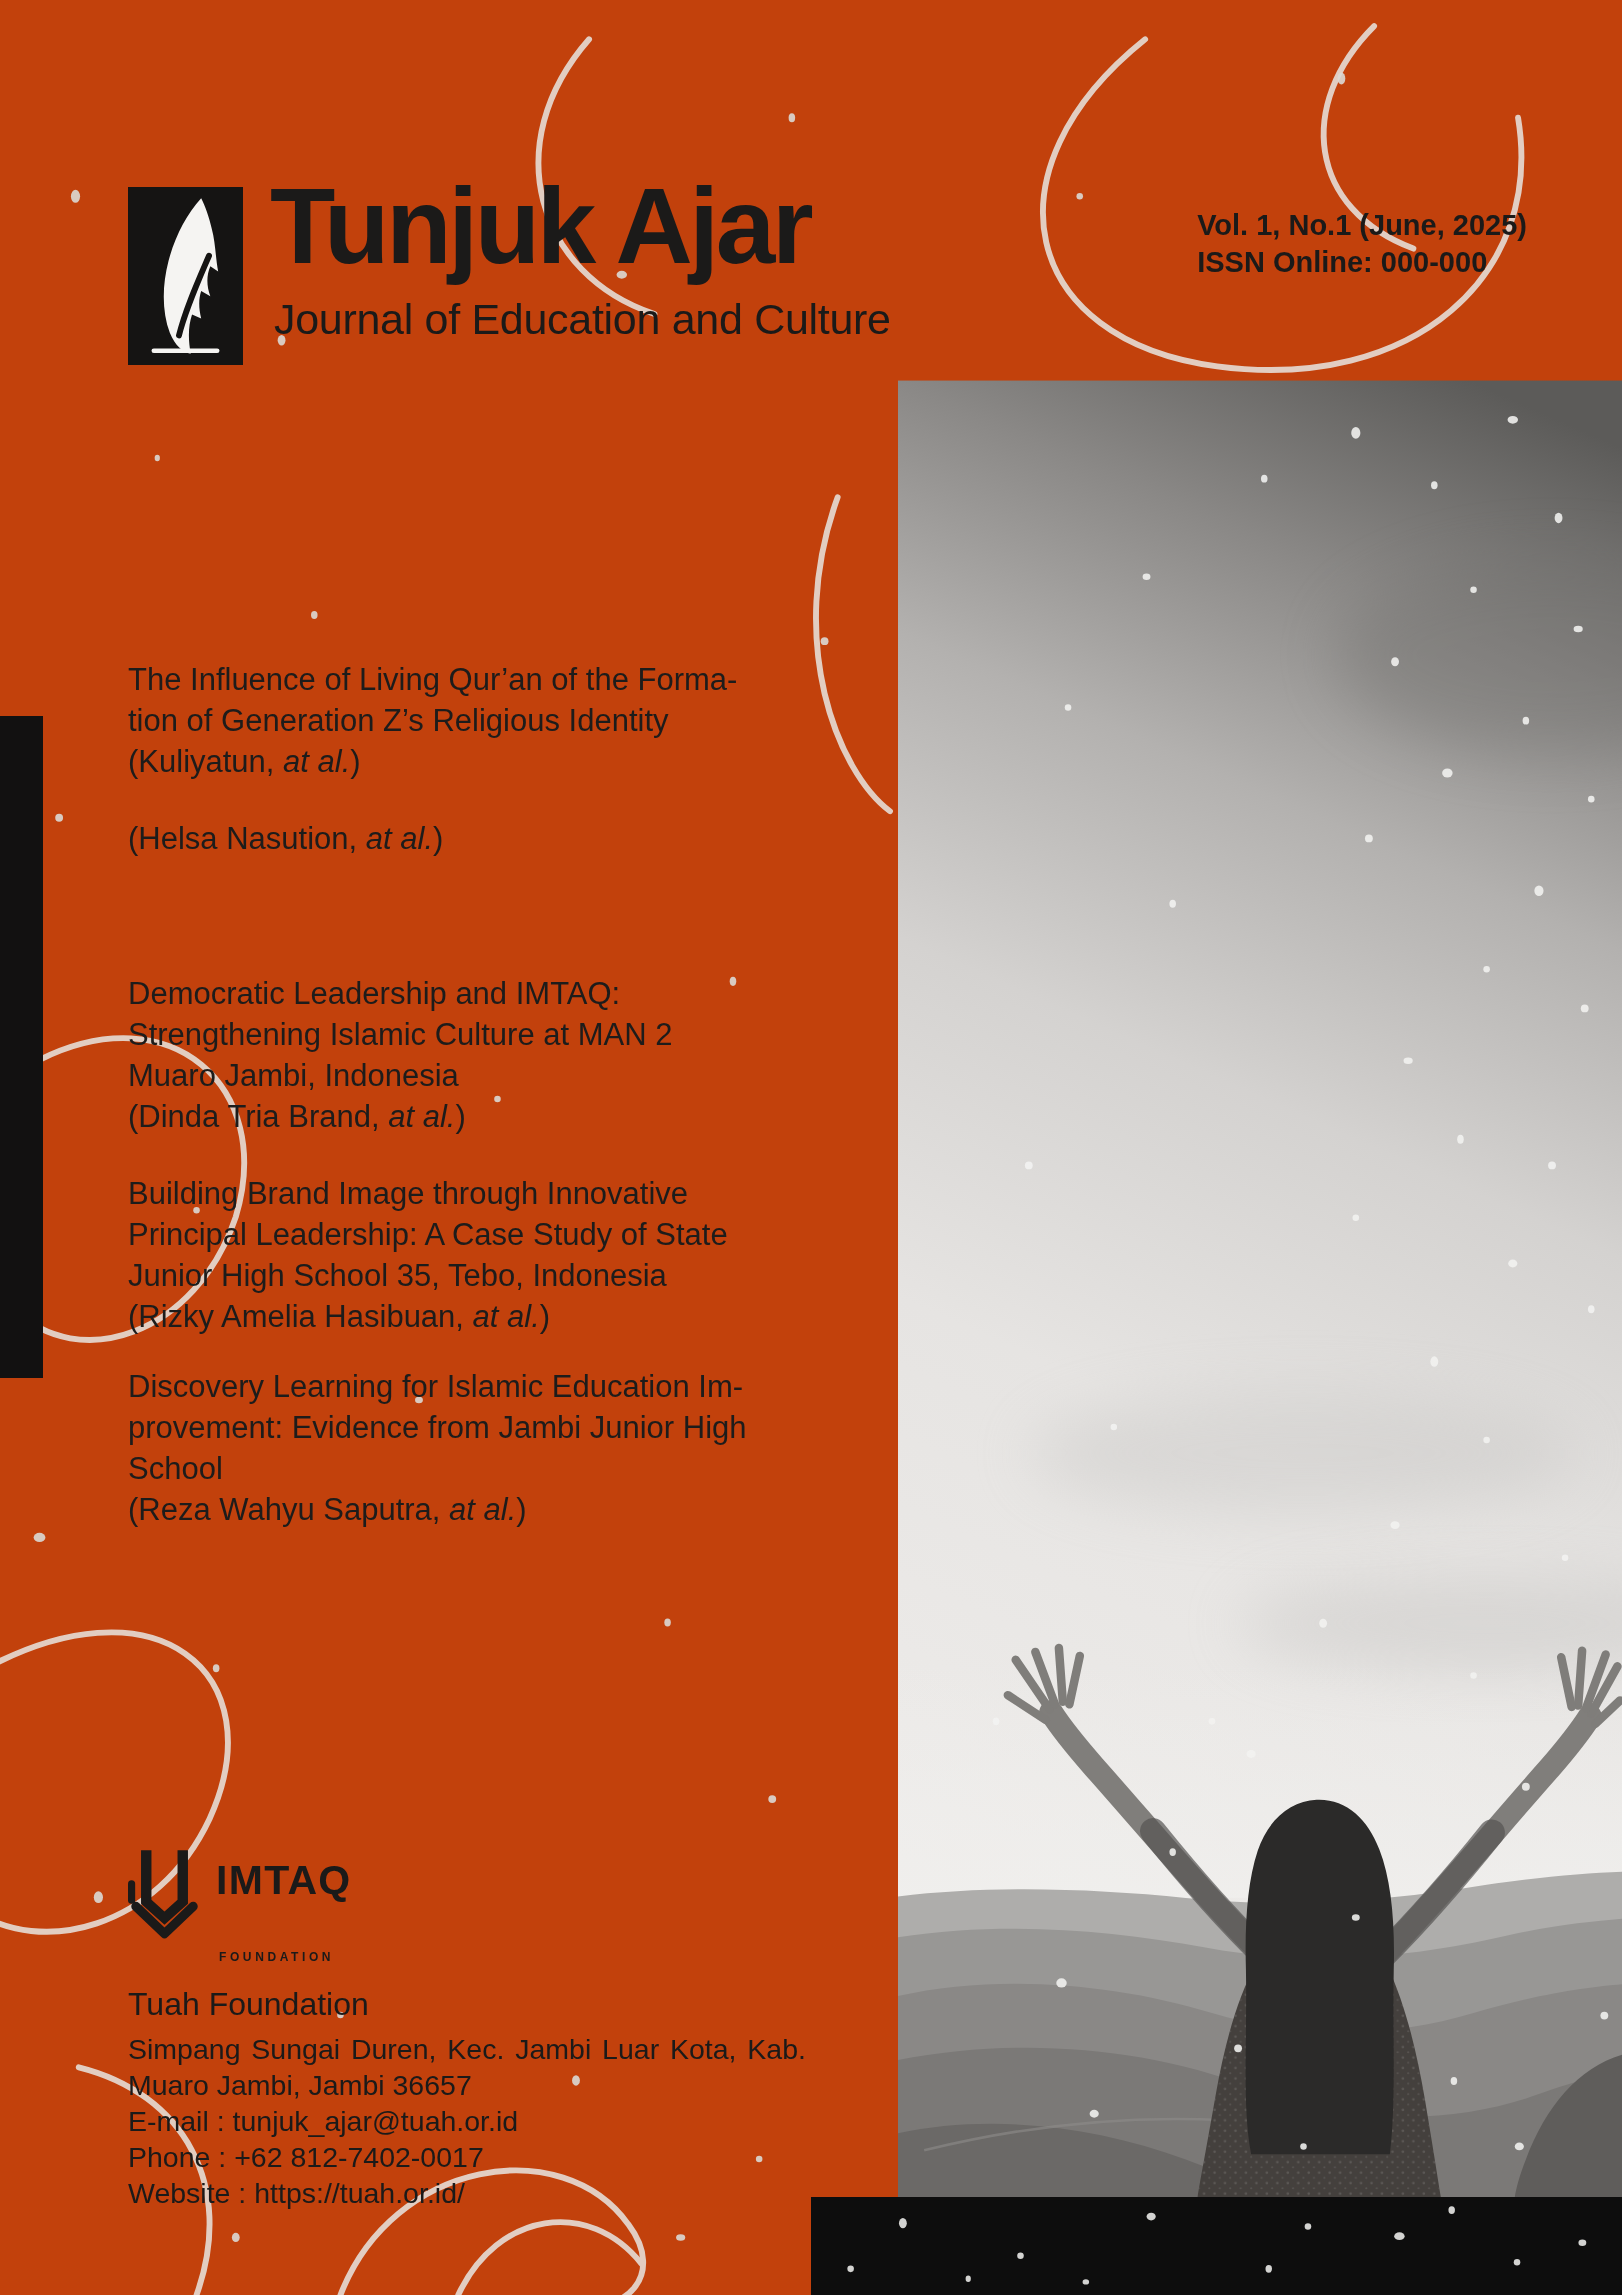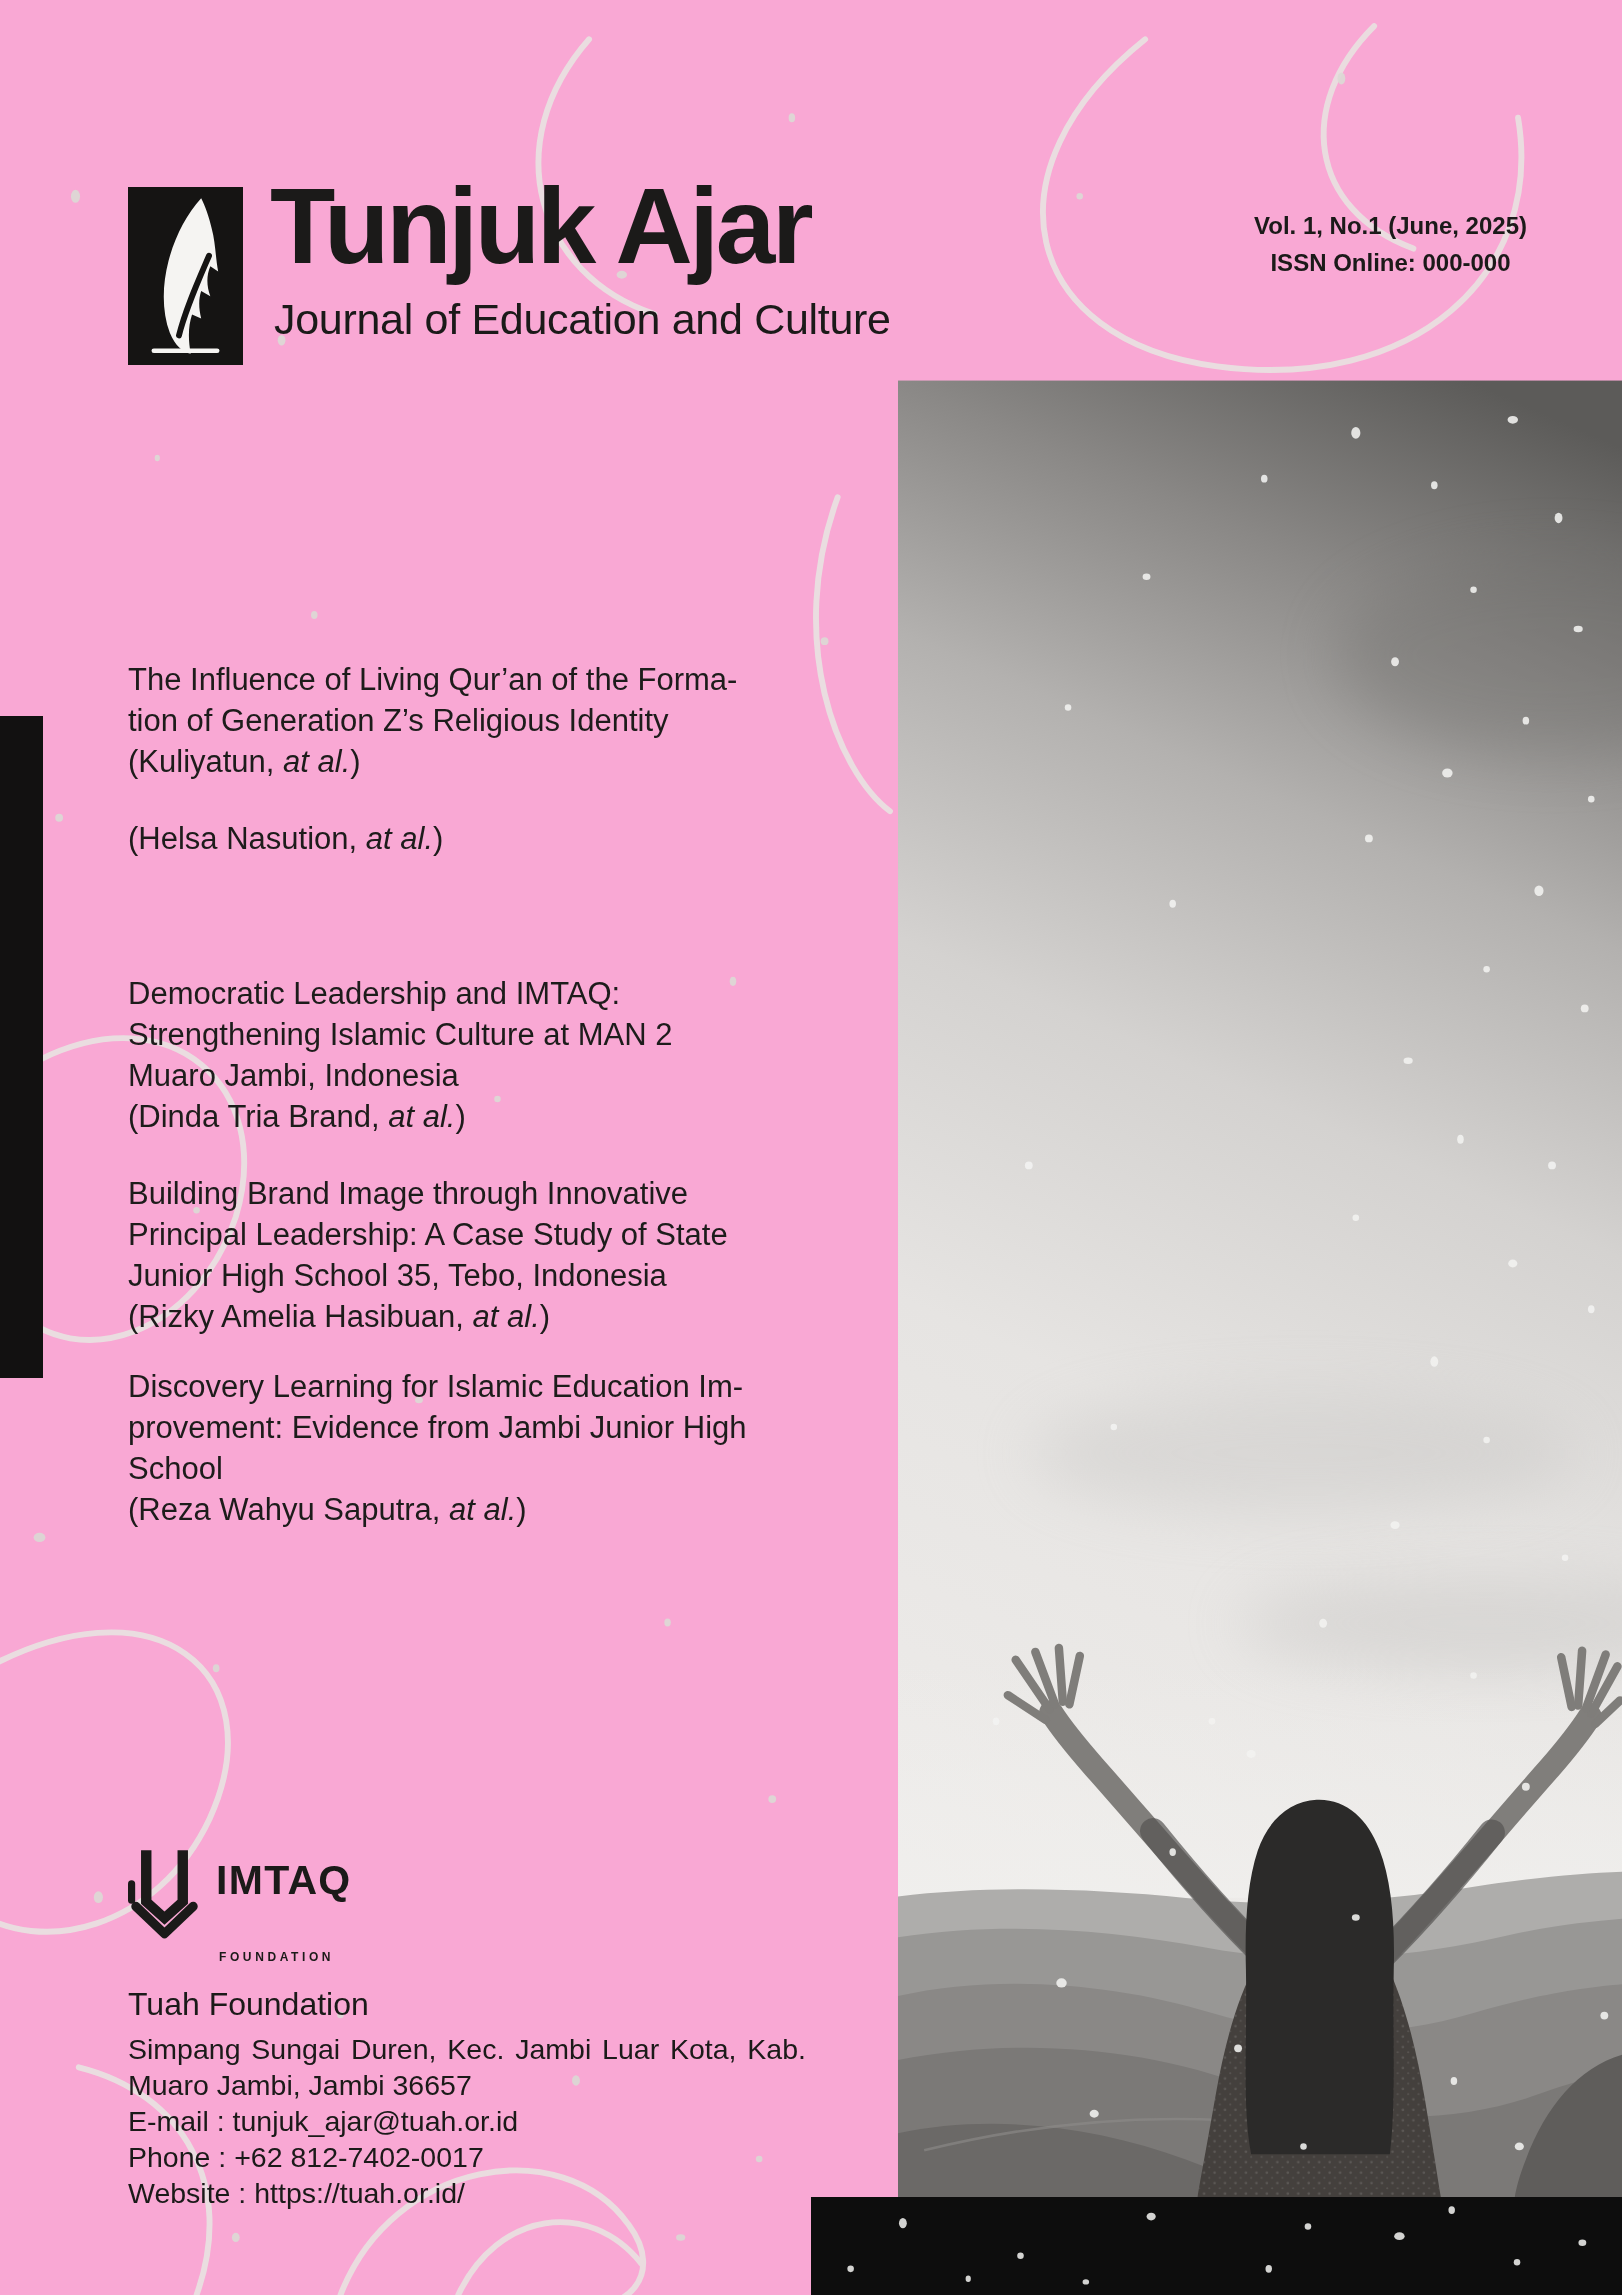--- a/index.html
+++ b/index.html
@@ -1,27 +1,27 @@
 <!DOCTYPE html>
 <html style="font-size:10.5px"><head>
 <meta charset="utf-8">
 <style>
   html,body{margin:0;padding:0;background:#f4f2f1;}
-  .page{position:relative;width:1623px;height:2295px;background:#f9a8d4;overflow:hidden;
+  .page{position:relative;width:1623px;height:2295px;background:#c2410c;overflow:hidden;
         font-family:"Liberation Sans","DejaVu Sans",sans-serif;color:#1b1a19;}
   .decor{position:absolute;left:0;top:0;width:1623px;height:2295px;pointer-events:none;}
 
   
   .logo-box{position:absolute;left:128px;top:187px;width:115px;height:178px;background:#151413;}
   .journal-title{position:absolute;left:270px;top:171px;font-size:107px;line-height:111px;
                  font-weight:900;letter-spacing:-3.3px;color:#1b1a19;white-space:nowrap;}
   .journal-subtitle{position:absolute;left:274px;top:296px;font-size:43px;line-height:46px;
                  font-weight:400;letter-spacing:-0.3px;white-space:nowrap;}
-  .issue-info{position:absolute;right:96px;top:207px;text-align:center;font-weight:700;
-              font-size:24px;line-height:37px;white-space:nowrap;}
+  .issue-info{position:absolute;right:96px;top:207px;text-align:left;font-weight:700;
+              font-size:29px;line-height:37px;white-space:nowrap;}
 
   
   .left-bar{position:absolute;left:0;top:716px;width:43px;height:662px;background:#121111;}
   .bottom-bar{position:absolute;left:811px;top:2197px;width:811px;height:98px;background:#0d0d0d;}
   .bottom-bar svg{position:absolute;left:0;top:0;}
 
   
   .article{position:absolute;left:128px;width:785px;font-size:31px;line-height:41px;color:#1d1c1b;}
   .article-title{white-space:pre-line;}
   .article-author .etal{font-style:italic;}

